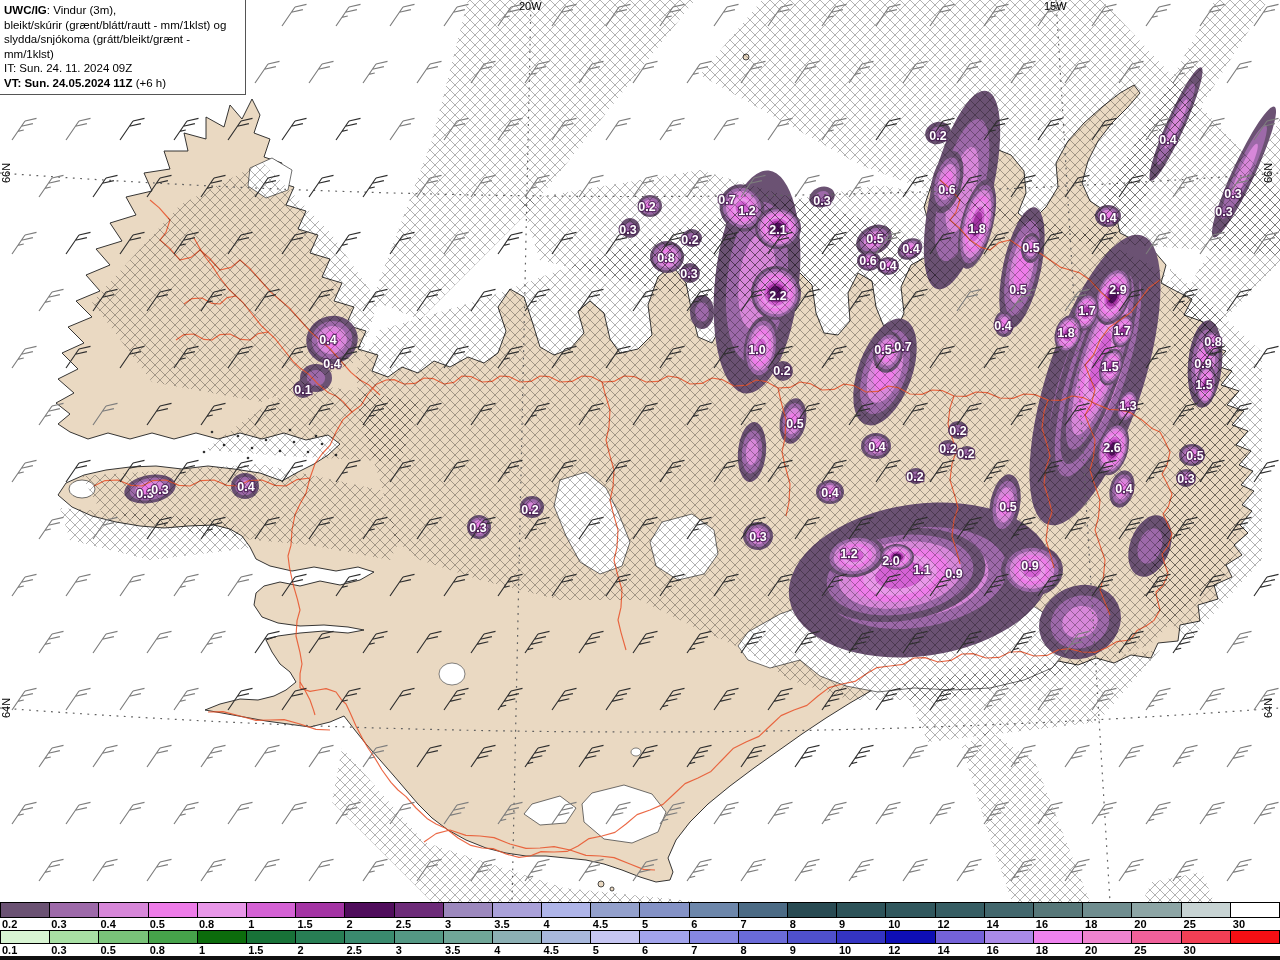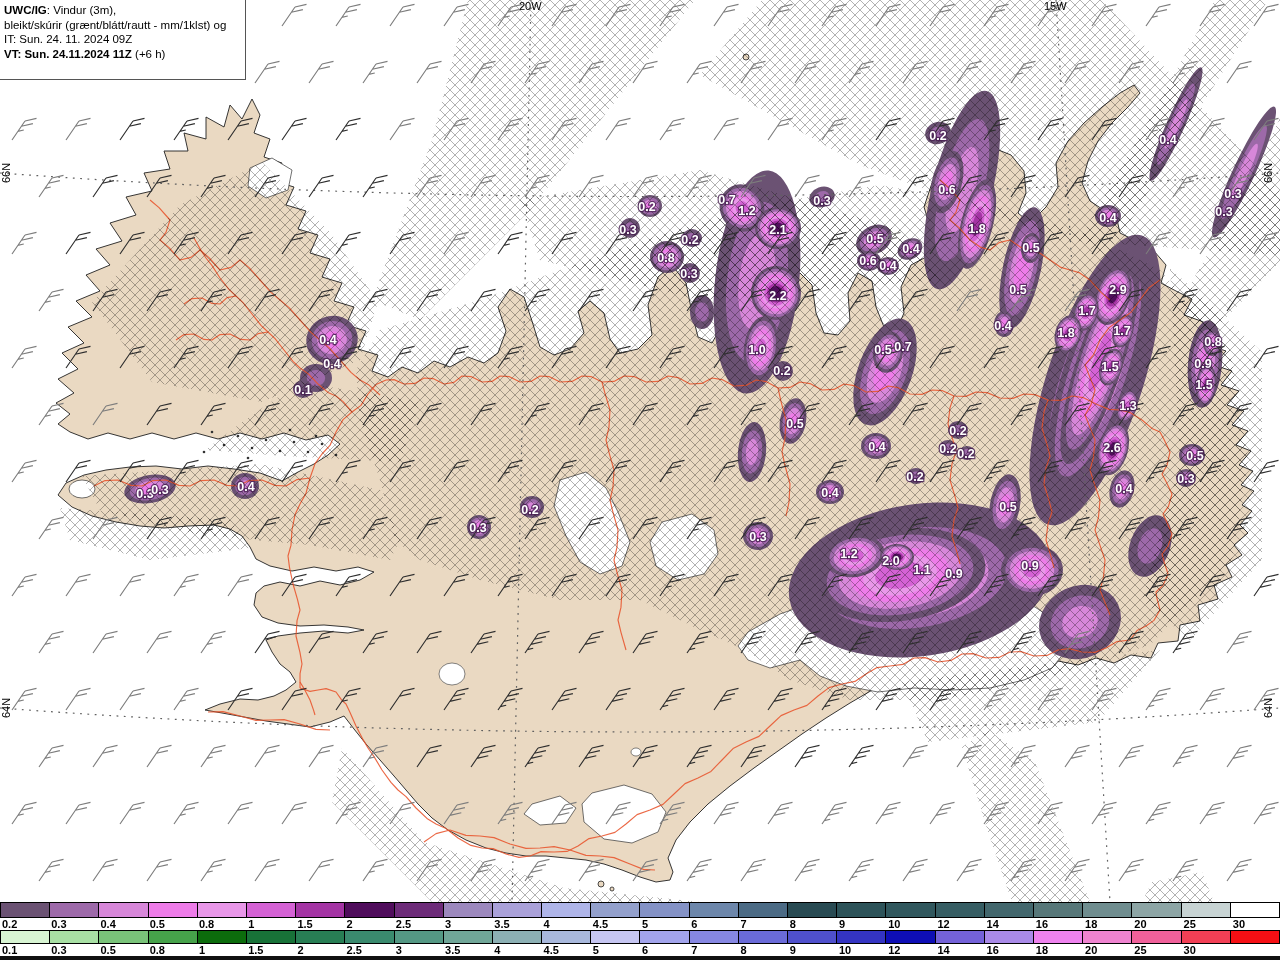--- a/index.html
+++ b/index.html
@@ -984,22 +984,23 @@
         <text x="10" y="173" transform="rotate(-90 10 173)" text-anchor="middle">66N</text>
         <text x="1272" y="173" transform="rotate(-90 1272 173)" text-anchor="middle">66N</text>
         <text x="10" y="708" transform="rotate(-90 10 708)" text-anchor="middle">64N</text>
         <text x="1272" y="708" transform="rotate(-90 1272 708)" text-anchor="middle">64N</text>
       </g>
     </svg>
 
   <div class="title-box">
     <div><b>UWC/IG</b><span>: Vindur (3m),</span></div>
     <div>bleikt/skúrir (grænt/blátt/rautt - mm/1klst) og</div>
+    <div>slydda/snjókoma (grátt/bleikt/grænt - mm/1klst)</div>
     <div>IT: Sun. 24. 11. 2024 09Z</div>
-    <div><b>VT: Sun. 24.11.2024 11Z</b><span> (+6 h)</span></div>
+    <div><b>VT: Sun. 24.05.2024 11Z</b><span> (+6 h)</span></div>
   </div>
 
   <div id="legend">
       <div class="lrow bar" style="height: 16px;">
         <div class="seg" style="background: rgb(107, 82, 115);"></div>
         <div class="seg" style="background: rgb(157, 105, 169);"></div>
         <div class="seg" style="background: rgb(215, 135, 217);"></div>
         <div class="seg" style="background: rgb(238, 124, 233);"></div>
         <div class="seg" style="background: rgb(233, 151, 233);"></div>
         <div class="seg" style="background: rgb(213, 98, 213);"></div>

